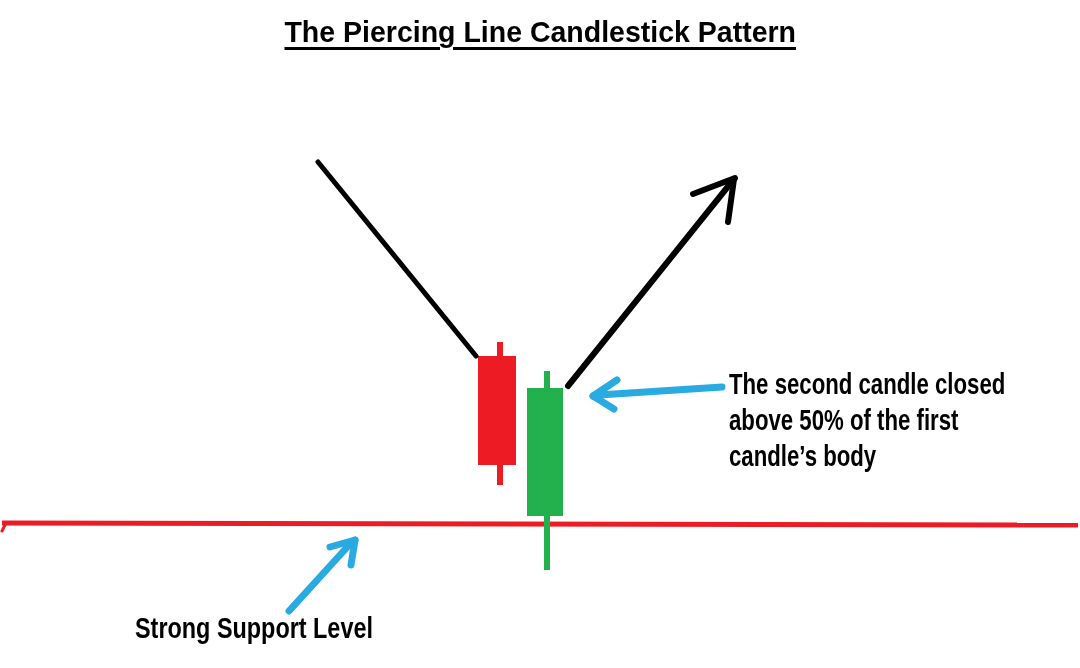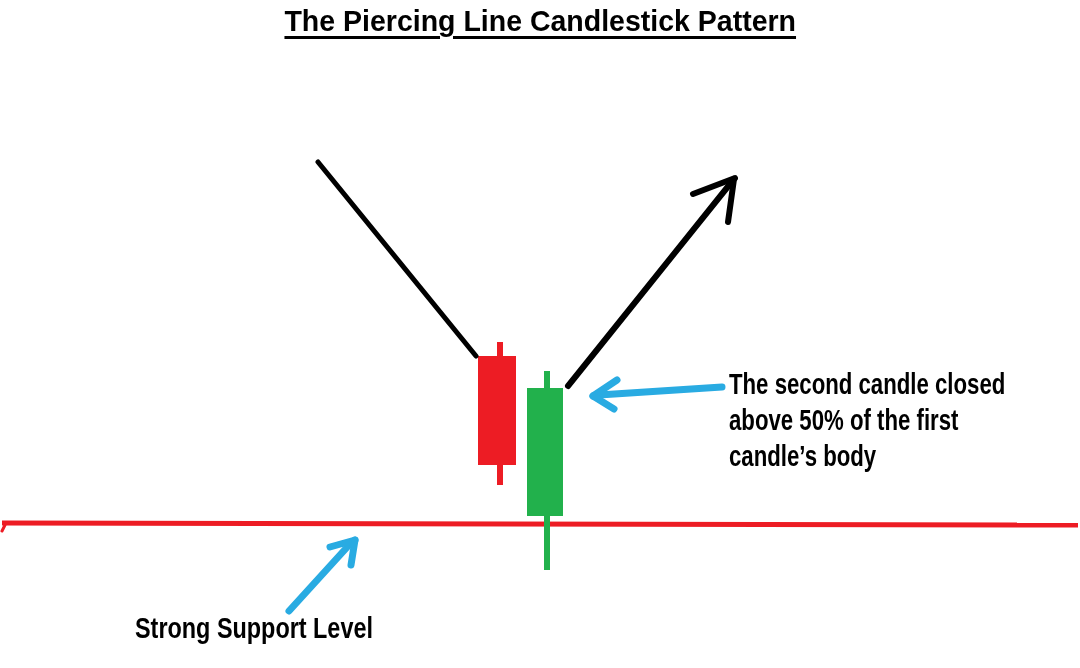--- a/index.html
+++ b/index.html
@@ -10,21 +10,21 @@
   .stage {
     position: relative;
     width: 1080px;
     height: 668px;
     background: #ffffff;
     overflow: hidden;
     font-family: "Liberation Sans", "DejaVu Sans", sans-serif;
   }
   .title-wrap {
     position: absolute;
-    top: 3px;
+    top: 14px;
     left: 0;
     width: 1080px;
     text-align: center;
     line-height: 36px;
     white-space: nowrap;
   }
   .title-text {
     display: inline-block;
     font-size: 30px;
     font-weight: bold;

